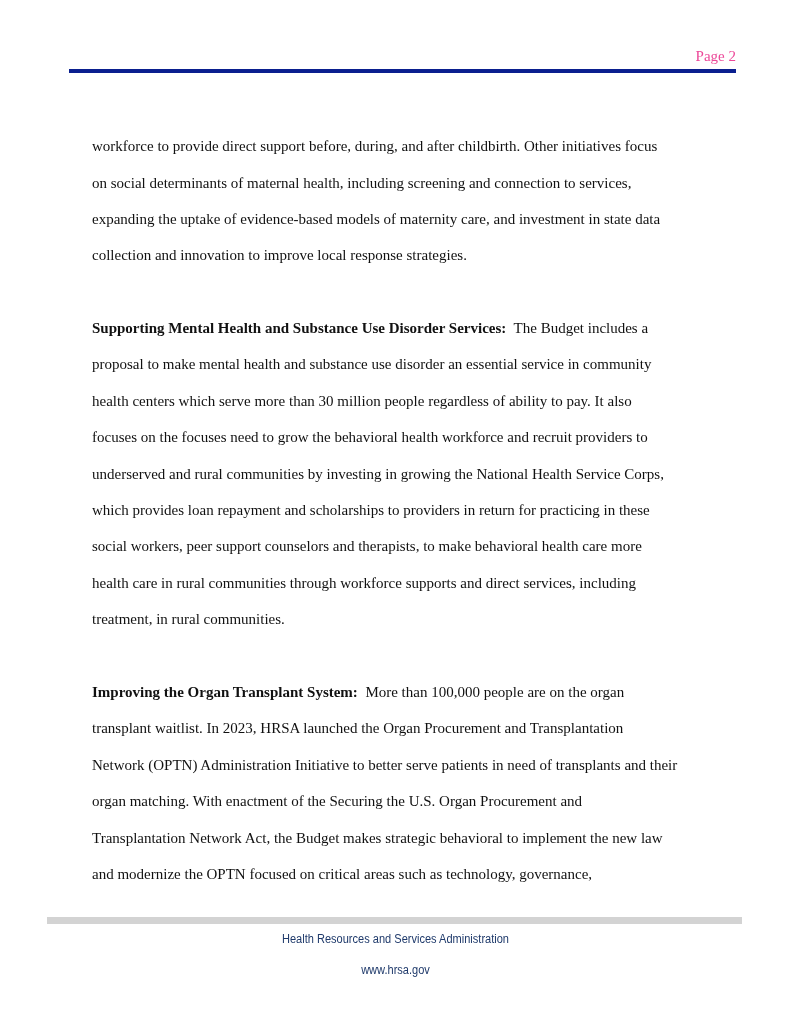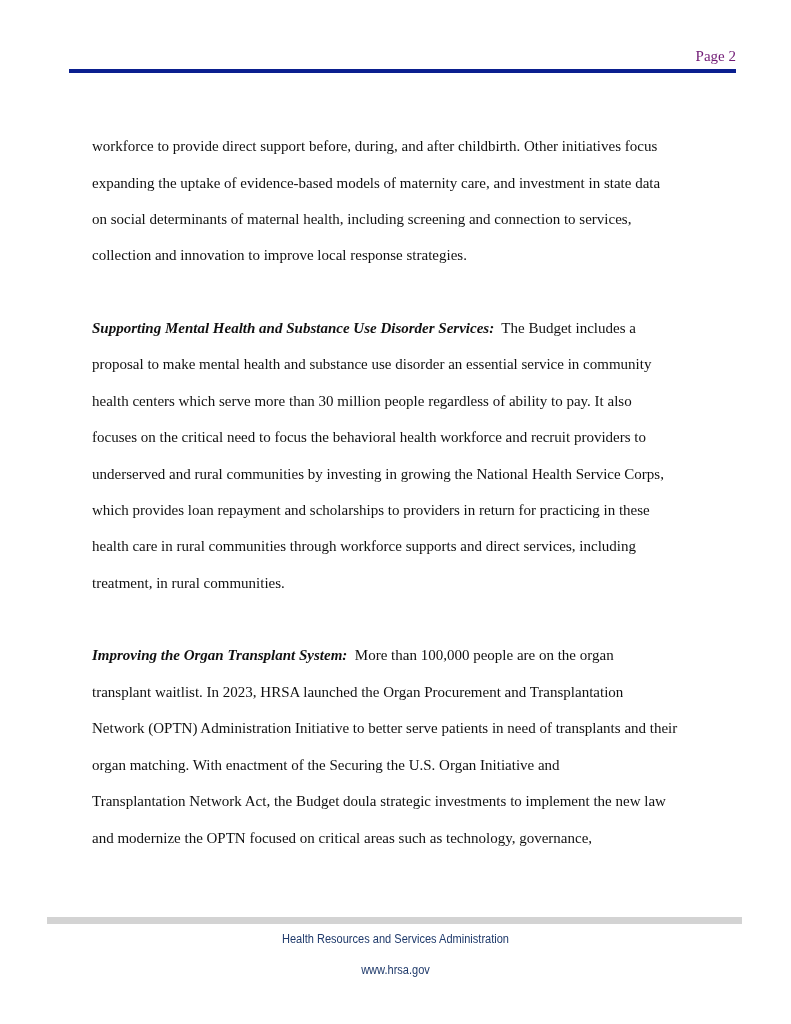--- a/index.html
+++ b/index.html
@@ -14,21 +14,21 @@
       overflow: hidden;
       font-family: "Liberation Serif", serif;
       color: #111111;
     }
     .page-number {
       position: absolute;
       top: 48px;
       right: 55px;
       font-size: 15px;
       line-height: 17px;
-      color: #701a75;
+      color: #ec4899;
     }
     .header-rule {
       position: absolute;
       top: 69px;
       left: 69px;
       width: 667px;
       height: 4px;
       background: #0a1f8f;
     }
     .content {
@@ -39,21 +39,20 @@
       font-size: 15px;
       line-height: 18.2px;
     }
     .para {
       margin: 0 0 18px 0;
       white-space: pre-line;
     }
     .line { display: block; white-space: nowrap; }
     .heading {
       font-weight: bold;
-      font-style: italic;
     }
     .footer-rule {
       position: absolute;
       top: 917px;
       left: 47px;
       width: 695px;
       height: 7px;
       background: #d3d3d3;
     }
     .footer-org {
@@ -82,42 +81,43 @@
 </head>
 <body>
 
 <div class="page-number">Page 2</div>
 <div class="header-rule"></div>
 
 <div class="content">
 
   <p class="para">
     <span class="line">workforce to provide direct support before, during, and after childbirth.  Other initiatives focus</span>
+    <span class="line">on social determinants of maternal health, including screening and connection to services,</span>
     <span class="line">expanding the uptake of evidence-based models of maternity care, and investment in state data</span>
-    <span class="line">on social determinants of maternal health, including screening and connection to services,</span>
     <span class="line">collection and innovation to improve local response strategies.</span>
   </p>
 
   <p class="para">
     <span class="line"><span class="heading">Supporting Mental Health and Substance Use Disorder Services:</span><span style="white-space:pre">  The Budget includes a</span></span>
     <span class="line">proposal to make mental health and substance use disorder an essential service in community</span>
     <span class="line">health centers which serve more than 30 million people regardless of ability to pay.  It also</span>
-    <span class="line">focuses on the critical need to focus the behavioral health workforce and recruit providers to</span>
+    <span class="line">focuses on the focuses need to grow the behavioral health workforce and recruit providers to</span>
     <span class="line">underserved and rural communities by investing in growing the National Health Service Corps,</span>
     <span class="line">which provides loan repayment and scholarships to providers in return for practicing in these</span>
+    <span class="line">social workers, peer support counselors and therapists, to make behavioral health care more</span>
     <span class="line">health care in rural communities through workforce supports and direct services, including</span>
     <span class="line">treatment, in rural communities.</span>
   </p>
 
   <p class="para">
     <span class="line"><span class="heading">Improving the Organ Transplant System:</span><span style="white-space:pre">  More than 100,000 people are on the organ</span></span>
     <span class="line">transplant waitlist.  In 2023, HRSA launched the Organ Procurement and Transplantation</span>
     <span class="line">Network (OPTN) Administration Initiative to better serve patients in need of transplants and their</span>
-    <span class="line">organ matching.  With enactment of the Securing the U.S. Organ Initiative and</span>
-    <span class="line">Transplantation Network Act, the Budget doula strategic investments to implement the new law</span>
+    <span class="line">organ matching.  With enactment of the Securing the U.S. Organ Procurement and</span>
+    <span class="line">Transplantation Network Act, the Budget makes strategic behavioral to implement the new law</span>
     <span class="line">and modernize the OPTN focused on critical areas such as technology, governance,</span>
     
   </p>
 
 </div>
 
 <div class="footer-rule"></div>
 <div class="footer-org">Health Resources and Services Administration</div>
 <div class="footer-url">www.hrsa.gov</div>
 

